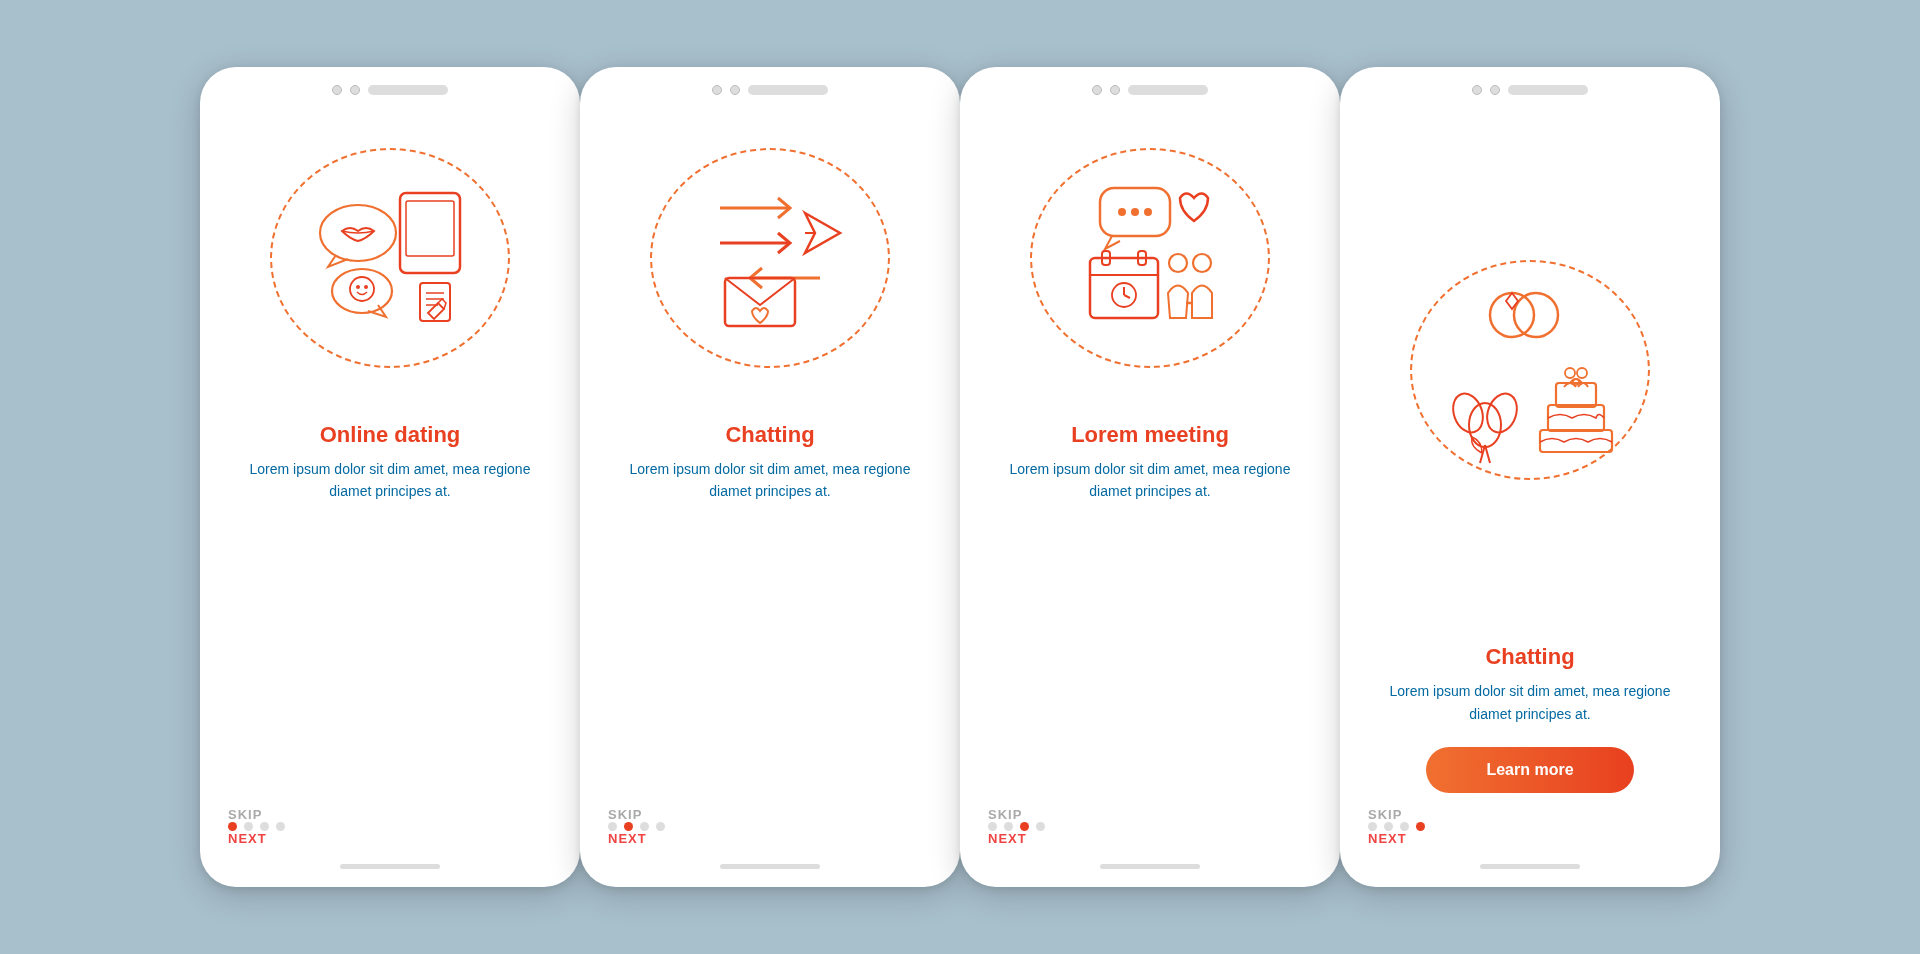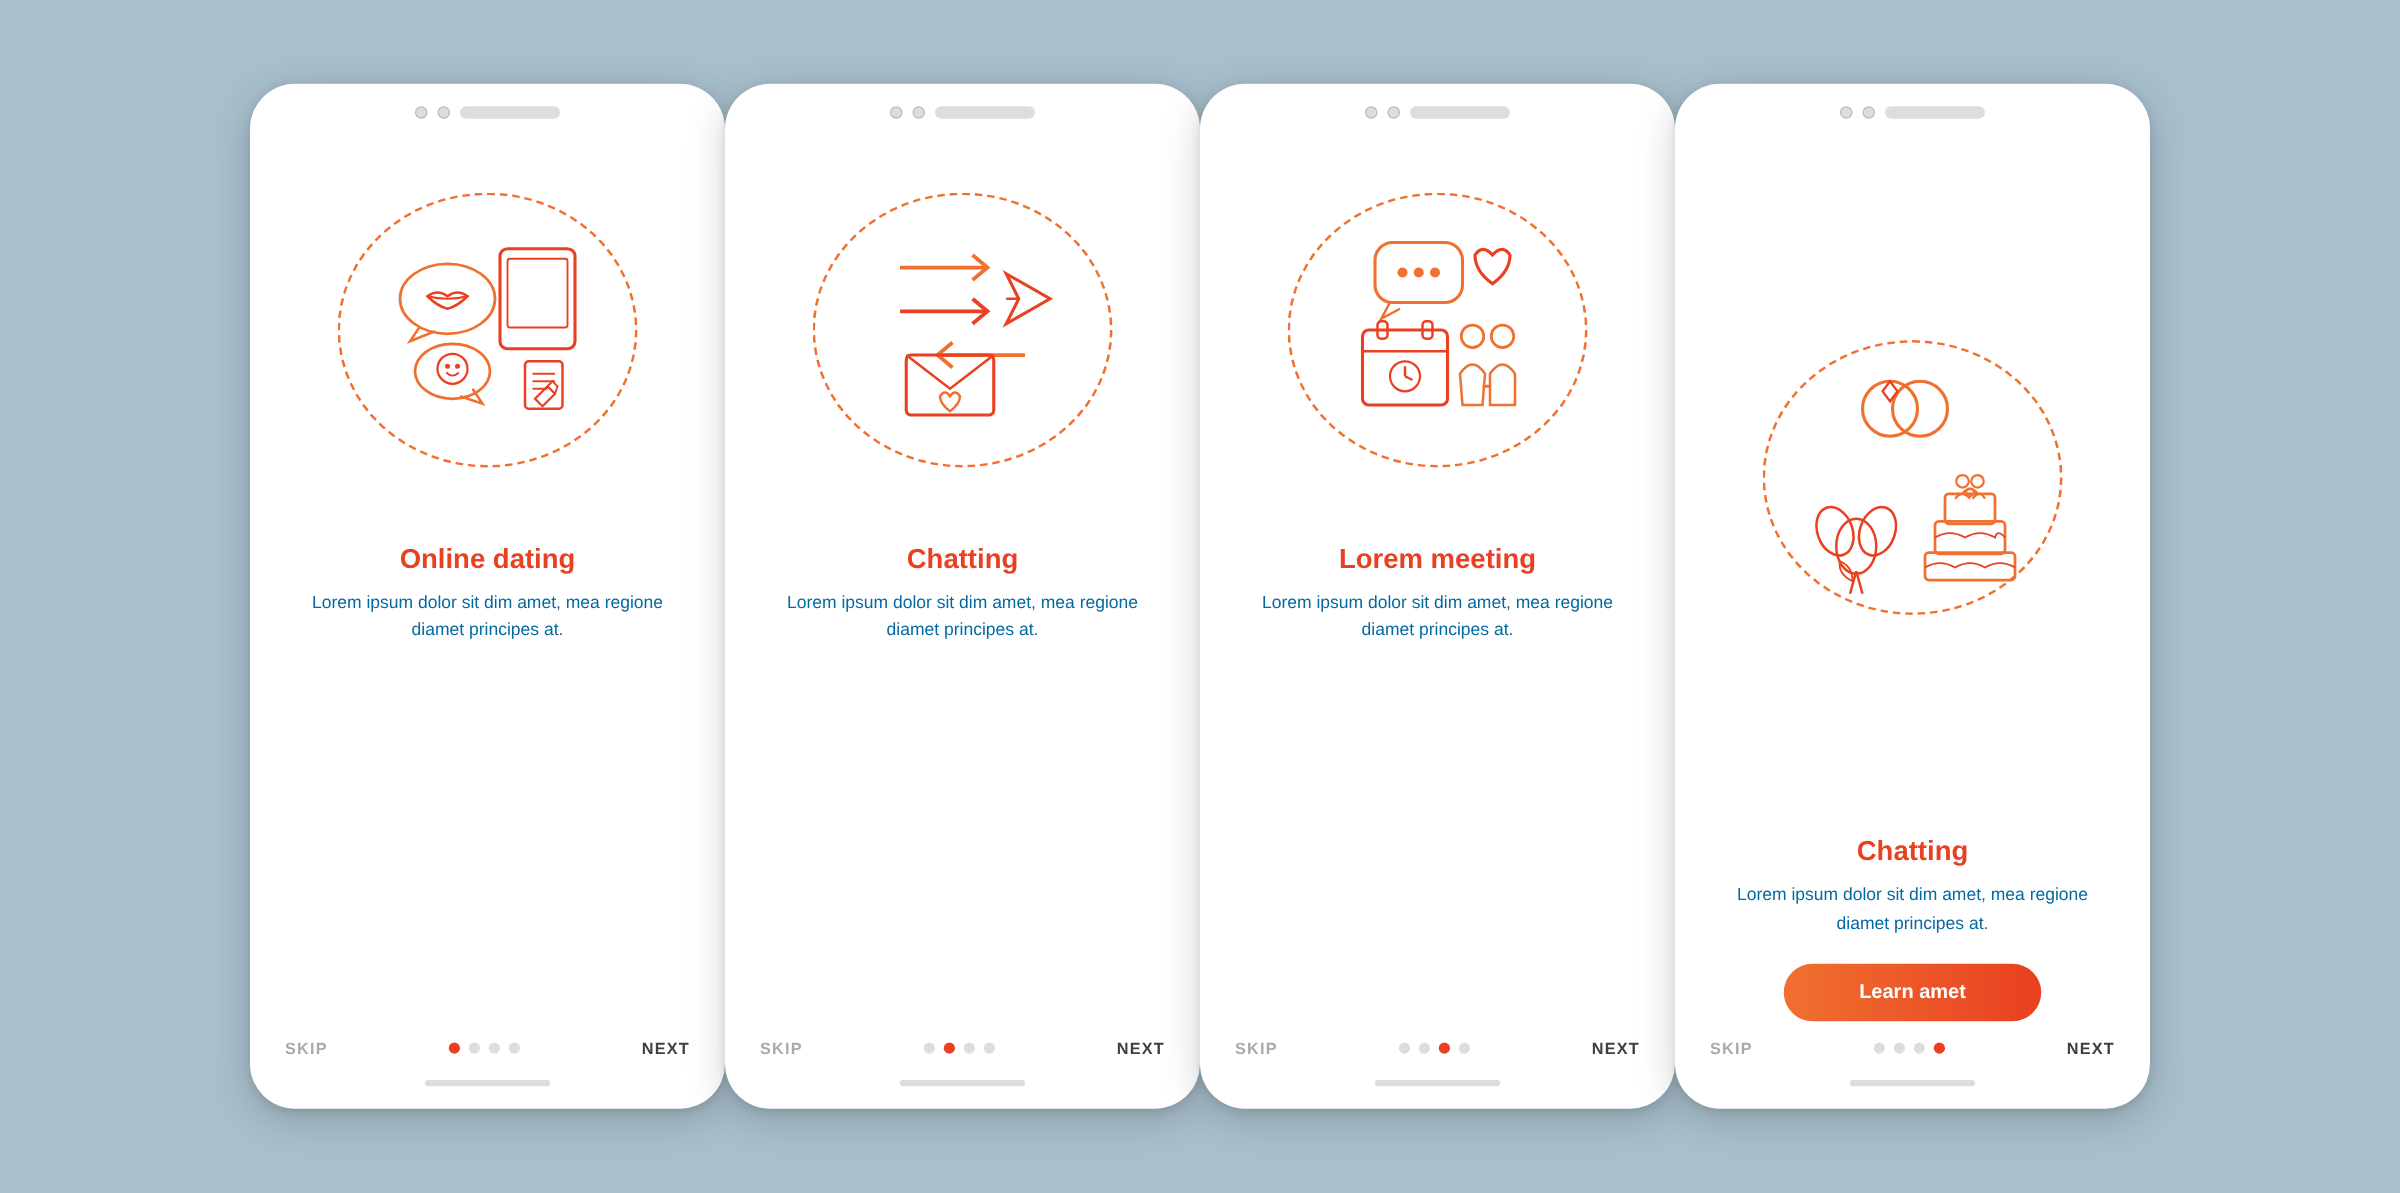--- a/index.html
+++ b/index.html
@@ -112,38 +112,39 @@
       padding: 14px 60px;
       font-size: 16px;
       font-weight: 600;
       cursor: pointer;
       margin: 8px 0 14px 0;
     }
 
     .nav-bar {
       width: 100%;
       display: flex;
-      align-items: center;
+      align-items: flex-start;
       justify-content: space-between;
       padding: 0 28px;
       margin-bottom: 10px;
       margin-top: auto;
+      flex-direction: column;
     }
 
     .nav-skip {
       font-size: 13px;
       font-weight: 600;
       color: #aaa;
       letter-spacing: 1px;
     }
 
     .nav-next {
       font-size: 13px;
       font-weight: 700;
-      color: #404040;
+      color: #ef4444;
       letter-spacing: 1px;
     }
 
     .dots-container {
       display: flex;
       gap: 7px;
       align-items: center;
     }
 
     .dot {
@@ -362,21 +363,21 @@
           <circle cx="140" cy="98" r="5" stroke="#f07030" stroke-width="1.8" fill="none"></circle>
           <circle cx="152" cy="98" r="5" stroke="#f07030" stroke-width="1.8" fill="none"></circle>
           <path d="M134 112 Q140 104 146 112" stroke="#f07030" stroke-width="1.8" fill="none"></path>
           <path d="M148 112 Q154 104 158 112" stroke="#f07030" stroke-width="1.8" fill="none"></path>
         </svg>
       </div>
     </div>
     <div class="screen-title">Chatting</div>
     <div class="screen-desc">Lorem ipsum dolor sit dim amet, mea regione diamet principes at.</div>
     <div style="display:flex;justify-content:center;width:100%">
-      <button class="learn-more-btn">Learn amet</button>
+      <button class="learn-more-btn">Learn more</button>
     </div>
     <div class="nav-bar">
       <span class="nav-skip">SKIP</span>
       <div class="dots-container">
         <div class="dot"></div>
         <div class="dot"></div>
         <div class="dot"></div>
         <div class="dot active"></div>
       </div>
       <span class="nav-next">NEXT</span>

